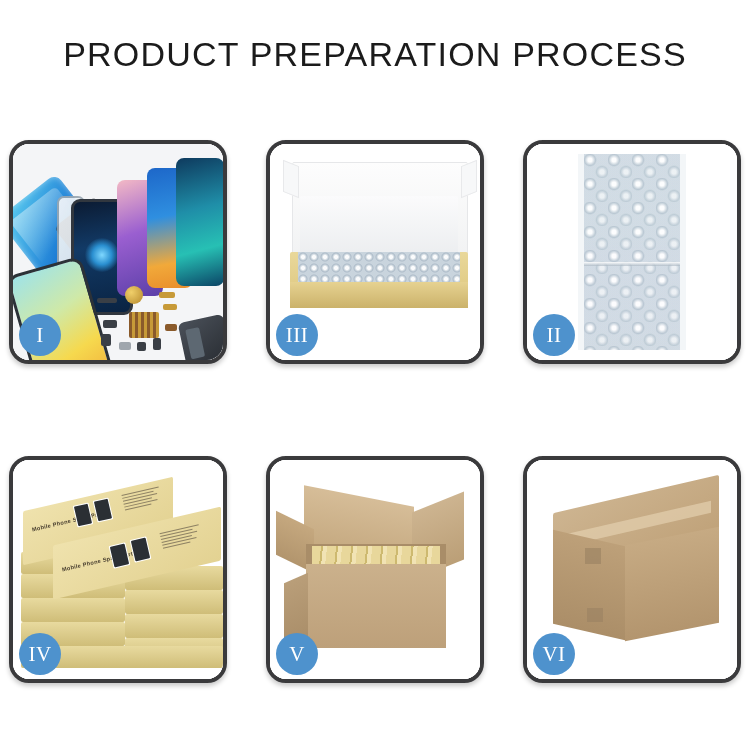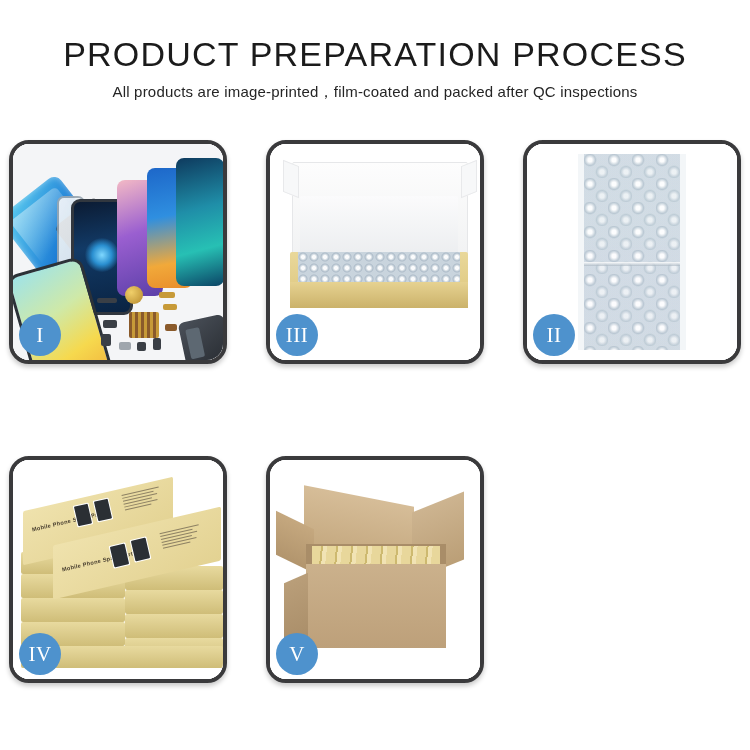--- a/index.html
+++ b/index.html
@@ -212,21 +212,20 @@
   .c6-tab1 { position:absolute; left:58px; top:88px; width:16px; height:16px; background:rgba(150,125,95,.55); }
   .c6-tab2 { position:absolute; left:60px; top:148px; width:16px; height:14px; background:rgba(150,125,95,.5); }
 </style>
 </head>
 <body>
 
 <div class="page">
 
   <div class="header">
     <div class="title">PRODUCT PREPARATION PROCESS</div>
-    <div class="subtitle">All products are image-printed，film-coated and packed after QC inspections</div>
   </div>
 
   <div class="grid">
 
     <div class="panel">
       <div class="panel-inner">
         <div class="scene1">
           <div class="ph ph-a"></div>
           <div class="ph ph-b"></div>
           <div class="ph ph-glass"></div>
@@ -342,15 +341,28 @@
           <div class="c5-flap-left"></div>
           <div class="c5-open"></div>
           <div class="c5-fill"></div>
           <div class="c5-body"></div>
           <div class="c5-left"></div>
         </div>
       </div>
       <div class="badge">V</div>
     </div>
 
+    <div class="panel">
+      <div class="panel-inner">
+        <div class="scene6">
+          <div class="c6-top"></div>
+          <div class="c6-tape"></div>
+          <div class="c6-left"></div>
+          <div class="c6-right"></div>
+          <div class="c6-tab1"></div>
+          <div class="c6-tab2"></div>
+        </div>
+      </div>
+      <div class="badge">VI</div>
+    </div>
 
   </div>
 </div>
 
 </body></html>

